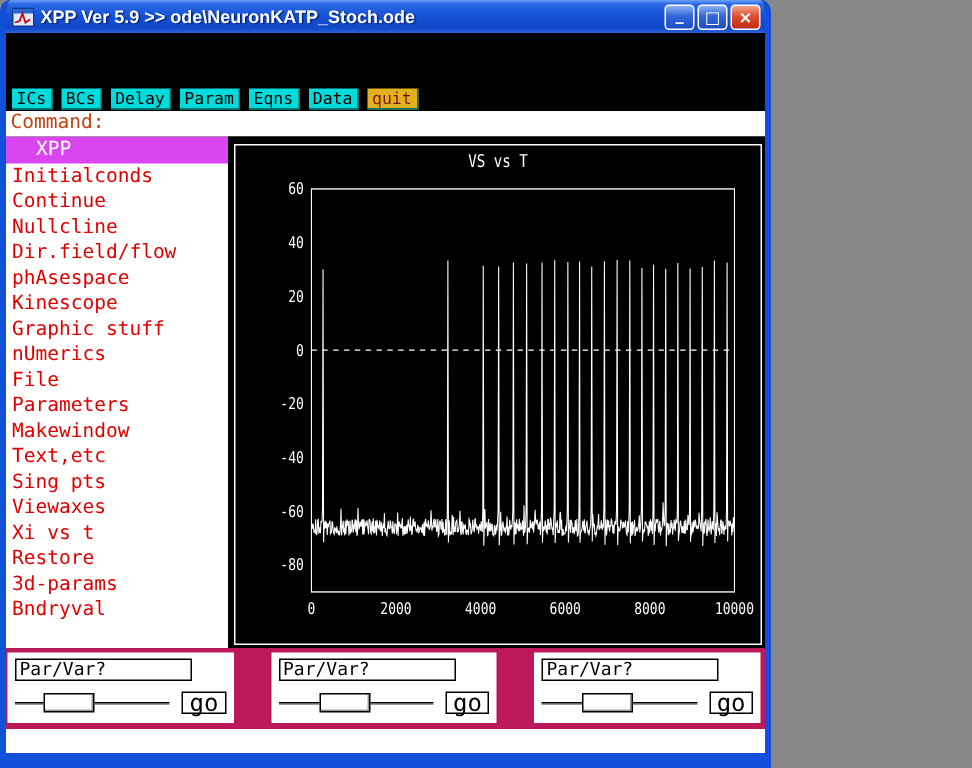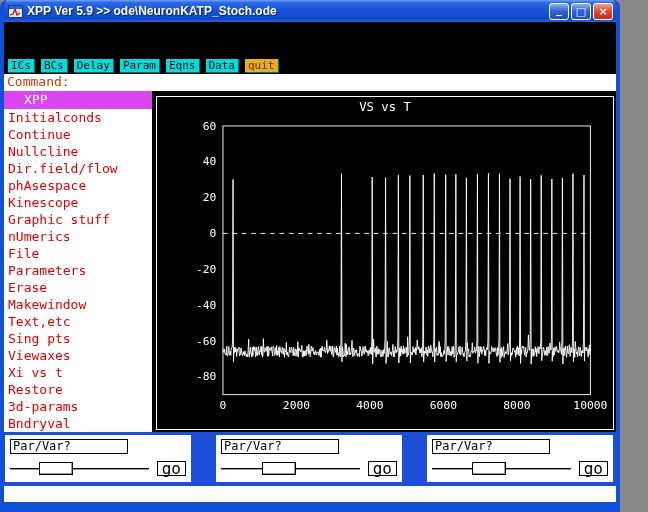--- a/index.html
+++ b/index.html
@@ -1,18 +1,18 @@
 <!DOCTYPE html>
 <html><head>
 <meta charset="utf-8">
 <style>
   * { margin:0; padding:0; box-sizing:border-box; }
   body { margin:0; background:#888; width:648px; height:512px; overflow:hidden; }
   .window {
-    width:620px; height:512px;
+    width:514px; height:512px;
     background:#000;
     border-left:4px solid #1150d8;
     border-right:4px solid #1150d8;
     border-bottom:10px solid #1150d8;
     display:flex; flex-direction:column;
     font-family:"DejaVu Sans Mono", monospace;
     border-radius:7px 7px 0 0; overflow:hidden;
   }
   
   .titlebar{
@@ -49,21 +49,21 @@
   .command-row{ height:17px; flex:0 0 17px; background:#fff; color:#c2410c; font-size:13px; line-height:16px; padding:0 3px; }
   
   .main{ flex:1 1 auto; min-height:0; display:flex; background:#000; }
   .sidebar{ width:148px; flex:0 0 148px; background:#fff; overflow:hidden; }
   .sidebar-header{ background:#d946ef; color:#fff; font-size:13px; height:18px; line-height:17px; padding-left:20px; }
   .side-item{ color:#e00000; font-size:13px; line-height:17px; padding-left:4px; white-space:nowrap; cursor:default; }
   .plot-wrap{ flex:1 1 auto; min-width:0; padding:5px 2px 2px 4px; }
   .plot-window{ width:100%; height:100%; border:1px solid #fff; background:#000; }
   .plot-window svg{ display:block; width:100%; height:100%; }
   
-  .slider-row{ height:54px; flex:0 0 54px; background:#1d4ed8; display:flex; gap:25px; padding:3px 3px 4px 1px; }
+  .slider-row{ height:54px; flex:0 0 54px; background:#be185d; display:flex; gap:25px; padding:3px 3px 4px 1px; }
   .slider-panel{ flex:1 1 0; background:#fff; padding:4px 5px; position:relative; }
   .parvar-box{ width:118px; height:15px; border:1px solid #000; font-size:12px; line-height:13px; padding:0 2px; background:#fff; color:#000; cursor:text; }
   .slider-line-row{ display:flex; align-items:center; margin-top:7px; height:15px; }
   .slider-zone{ flex:1 1 auto; position:relative; height:15px; }
   .slider-track{ position:absolute; left:0; right:0; top:7px; height:1px; background:#000; box-shadow:0 1px 0 #9a9a9a; }
   .slider-thumb{ position:absolute; top:1px; width:34px; height:13px; background:#fff; border:1px solid #000; box-shadow:inset -1px -1px 0 #999; cursor:pointer; }
   .go-btn{ border:1px solid #000; font-size:16px; line-height:13px; padding:0 4px; margin-left:8px; background:#fff; color:#000; cursor:pointer; }
   
   .statusbar{ height:16px; flex:0 0 16px; background:#fff; color:#000; font-size:13px; line-height:15px; padding:0 8px; white-space:pre; }
 </style>
@@ -113,21 +113,20 @@
           <div class="side-item">Initialconds</div>
           <div class="side-item">Continue</div>
           <div class="side-item">Nullcline</div>
           <div class="side-item">Dir.field/flow</div>
           <div class="side-item">phAsespace</div>
           <div class="side-item">Kinescope</div>
           <div class="side-item">Graphic stuff</div>
           <div class="side-item">nUmerics</div>
           <div class="side-item">File</div>
           <div class="side-item">Parameters</div>
-          <div class="side-item">Erase</div>
           <div class="side-item">Makewindow</div>
           <div class="side-item">Text,etc</div>
           <div class="side-item">Sing pts</div>
           <div class="side-item">Viewaxes</div>
           <div class="side-item">Xi vs t</div>
           <div class="side-item">Restore</div>
           <div class="side-item">3d-params</div>
           <div class="side-item">Bndryval</div>
         </div>
     </div>

